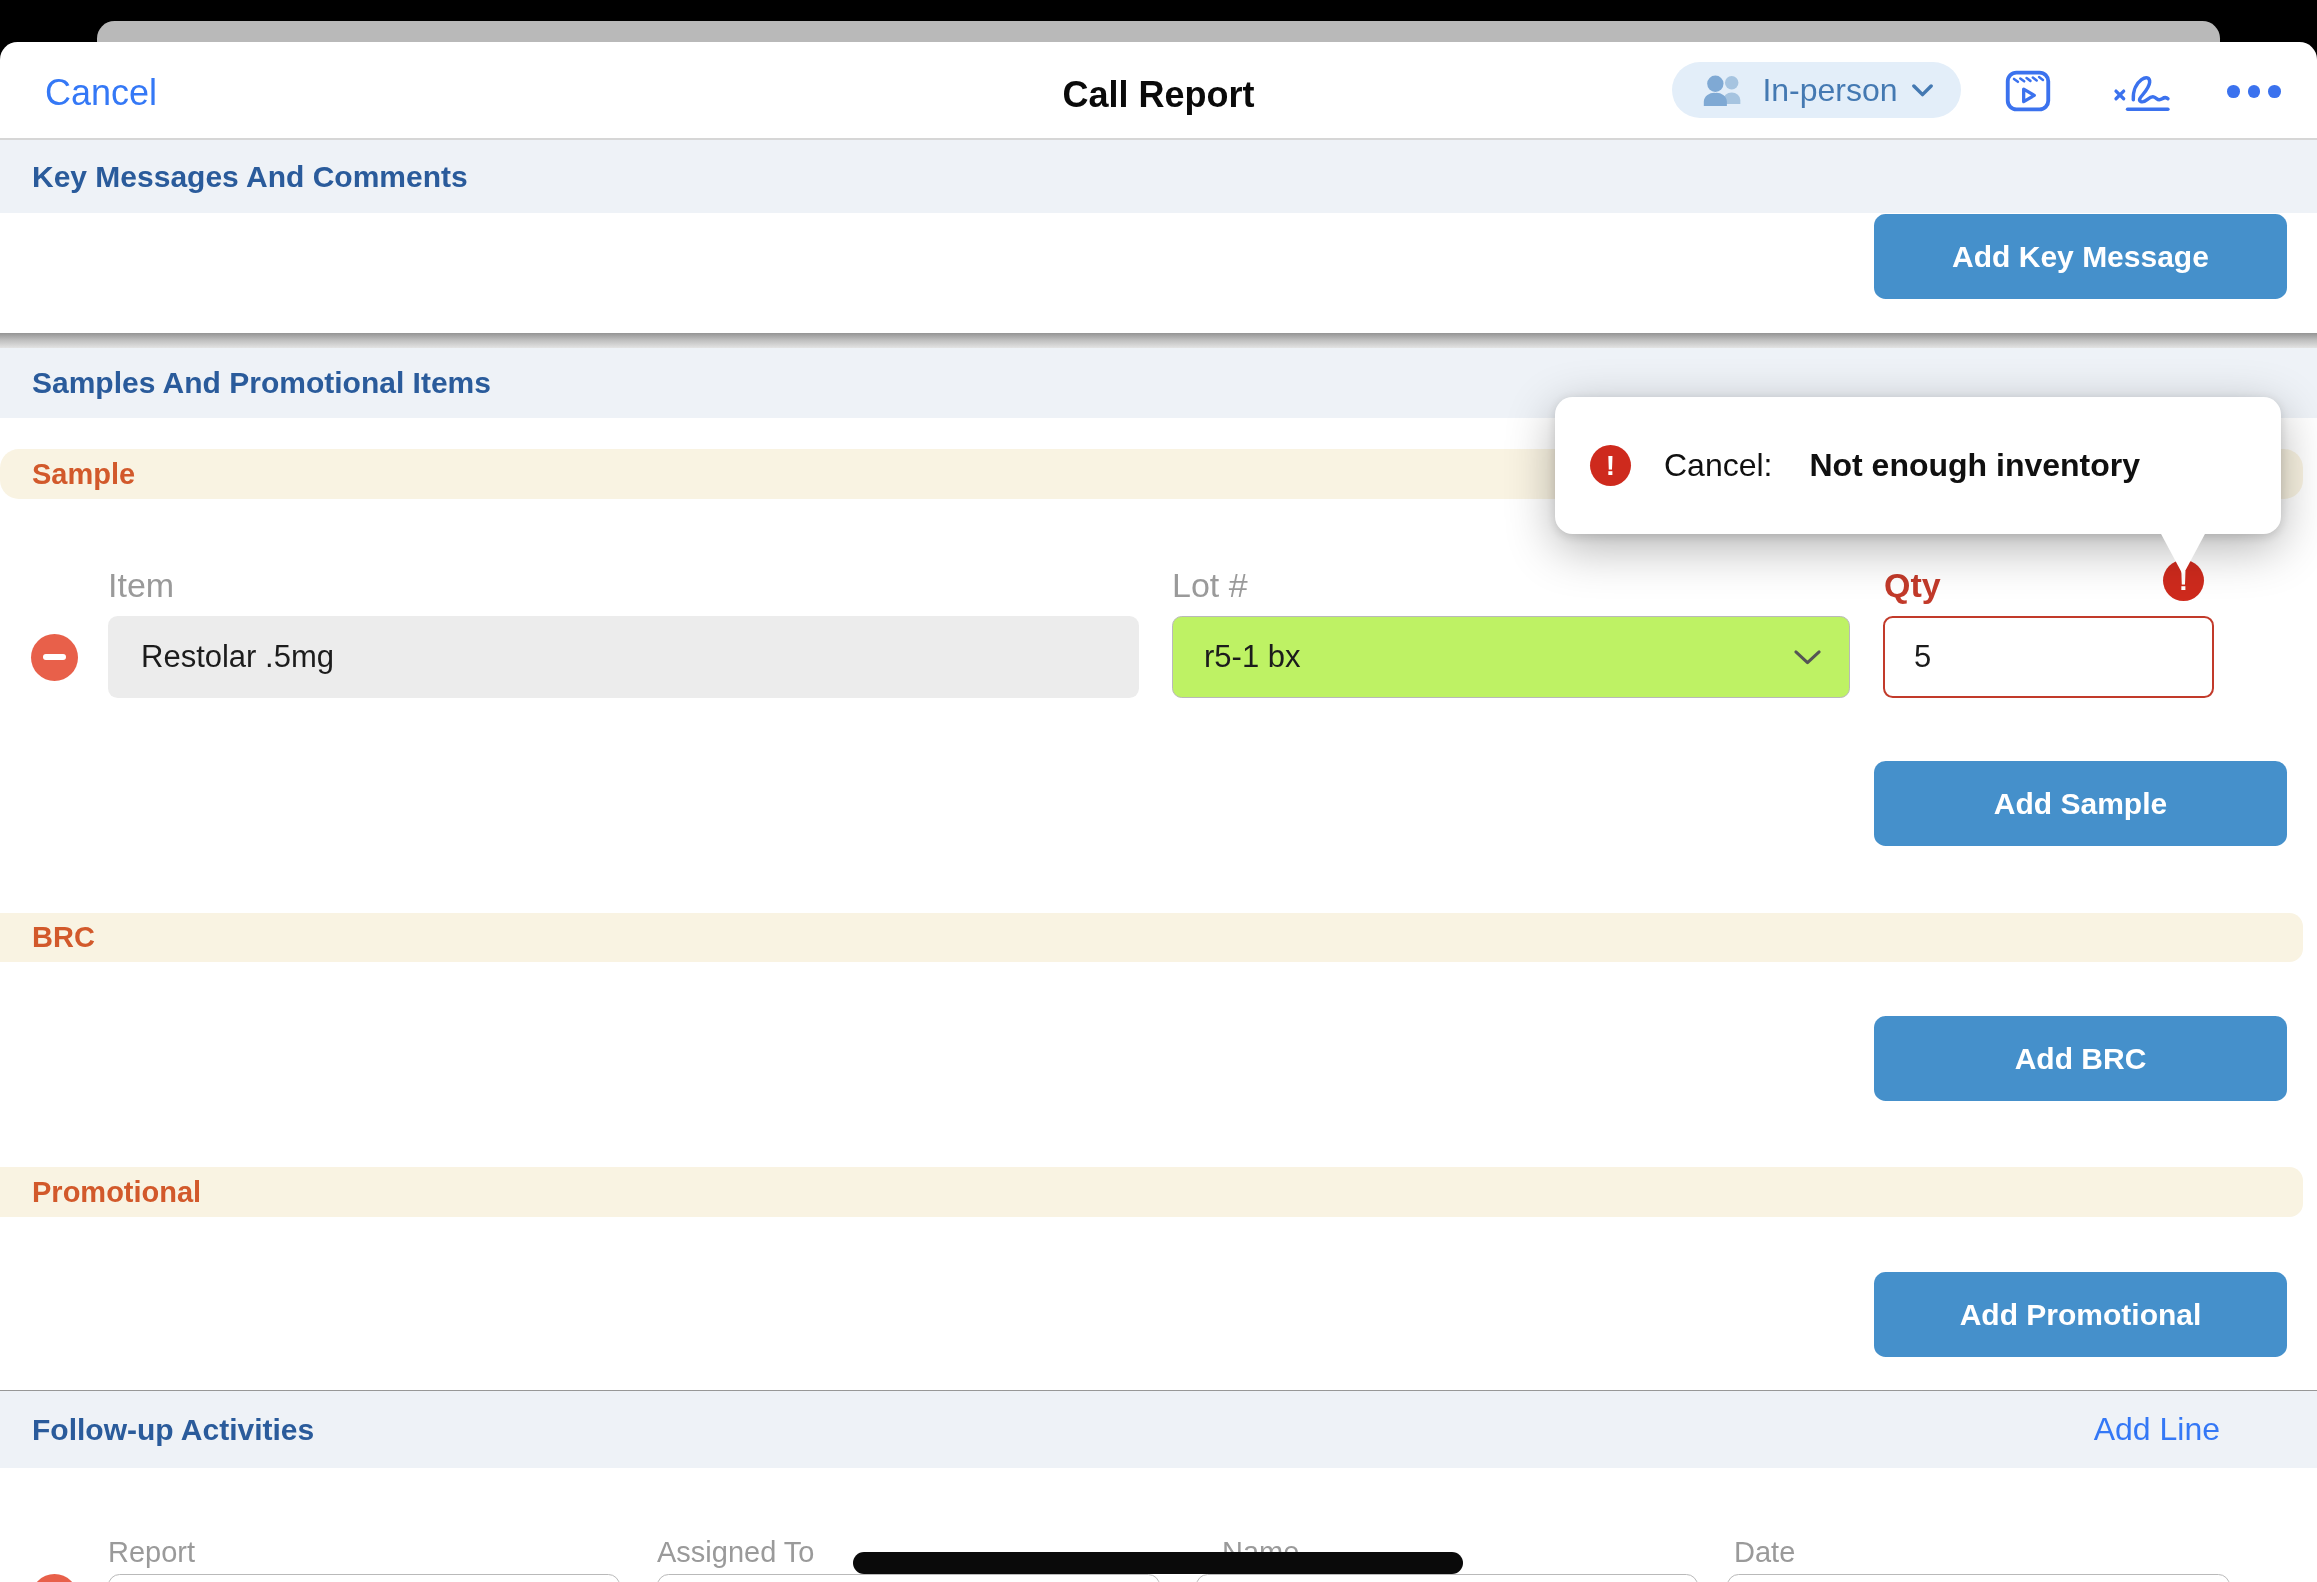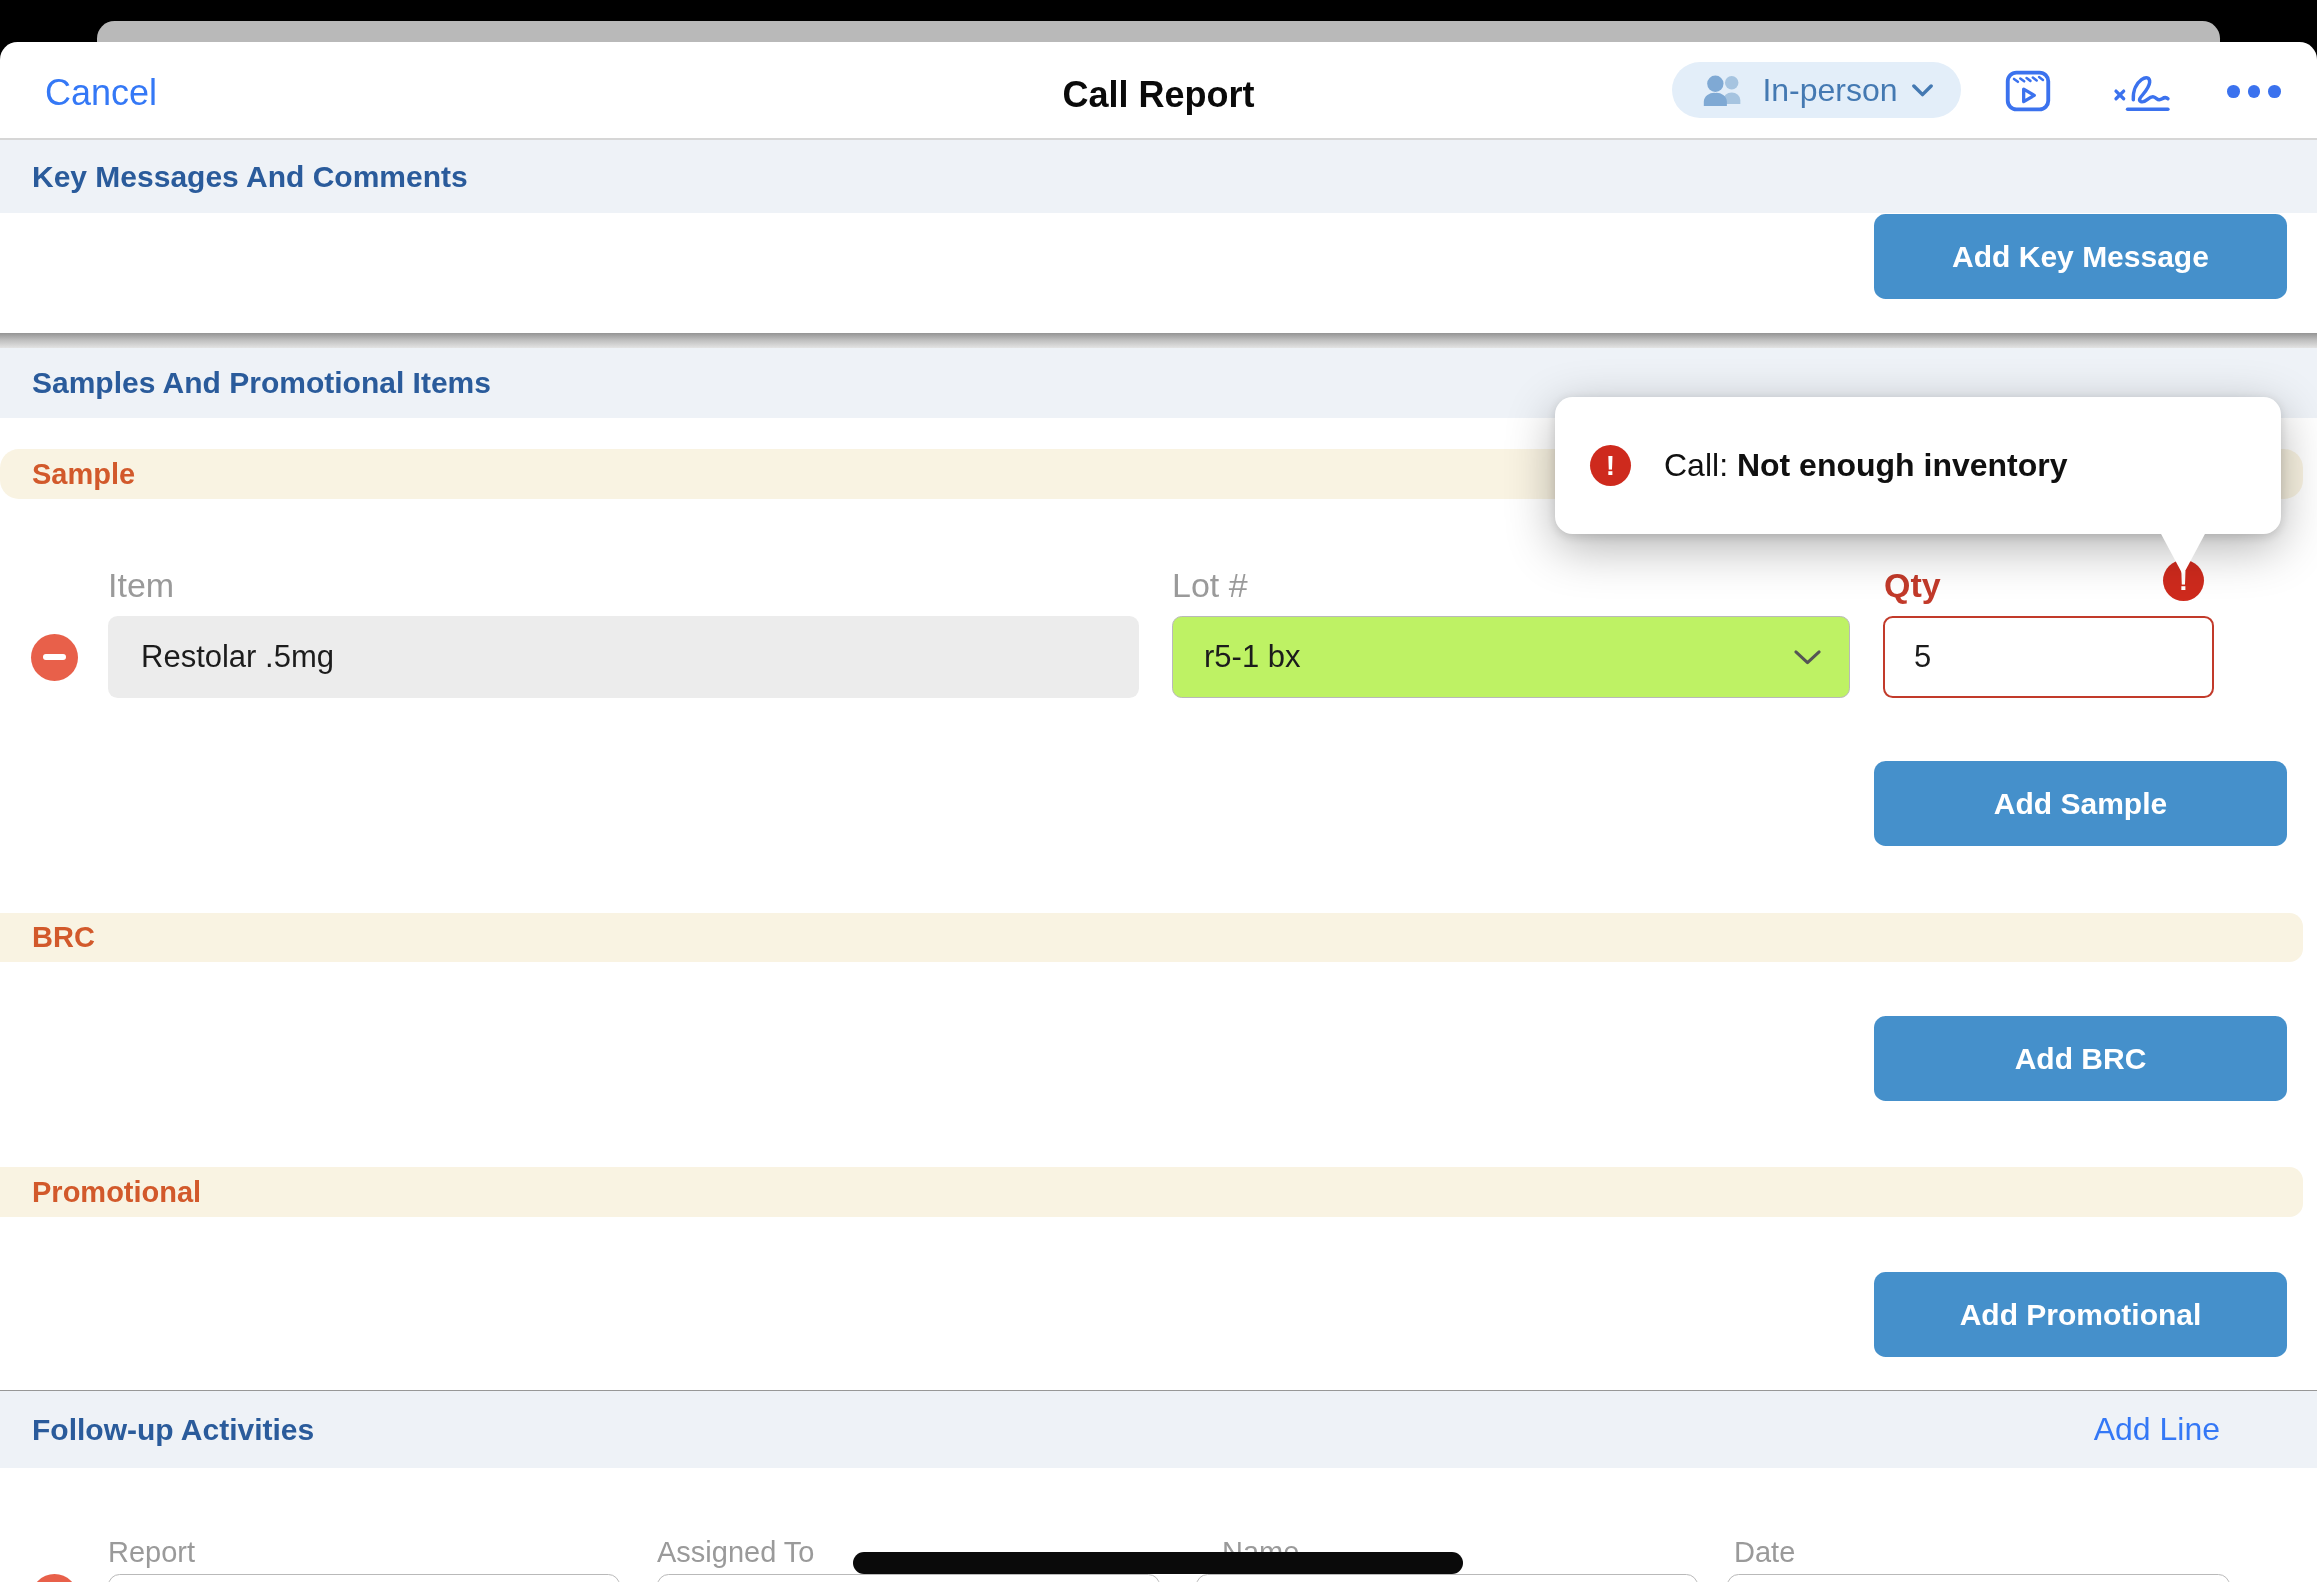--- a/index.html
+++ b/index.html
@@ -66,21 +66,21 @@
   .error-badge{left:2163px;top:560px;width:41px;height:41px;border-radius:50%;background:var(--error-red);
                color:#fff;font-size:28px;font-weight:700;display:flex;align-items:center;justify-content:center;z-index:5;cursor:pointer;}
 
   
   .tooltip{left:1555px;top:397px;width:726px;height:137px;background:#fff;border-radius:17.5px;
            box-shadow:0 13.6px 49px rgba(0,0,0,.30),0 2.9px 9.7px rgba(0,0,0,.12);
            display:flex;align-items:center;z-index:6;}
   .tooltip-icon{margin-left:35px;width:41px;height:41px;border-radius:50%;background:var(--error-red);
                 color:#fff;font-size:28px;font-weight:700;display:flex;align-items:center;justify-content:center;flex:none;}
   .tooltip-text{margin-left:33px;font-size:32px;color:#101010;white-space:nowrap;}
-  .tooltip-text .strong{font-weight:700;}
+  .tooltip-text .strong{font-weight:700;margin-left:28px;}
   .tooltip-tail{left:2160px;top:532px;width:0;height:0;border-left:23px solid transparent;
                 border-right:23px solid transparent;border-top:43px solid #fff;z-index:6;}
 
   
   .fu-label{top:1536px;font-size:29px;color:var(--label-gray);}
   .fu-0{left:108px;} .fu-1{left:657px;} .fu-2{left:1222px;} .fu-3{left:1734px;}
   .redaction-bar{left:853px;top:1552px;width:610px;height:22px;border-radius:11.6px;background:#0a0a0a;z-index:4;}
   .fu-input{top:1574px;height:70px;background:#fff;border:1.9px solid var(--border-gray);border-radius:11.6px;
             box-sizing:border-box;font-family:inherit;font-size:31px;padding-left:29px;}
   .fu-in-0{left:108px;width:512px;} .fu-in-1{left:657px;width:503px;}
@@ -202,18 +202,18 @@
   <div class="abs redaction-bar"></div>
 
   <div class="abs fu-minus"></div>
   <input class="abs fu-input fu-in-0" style="">
   <input class="abs fu-input fu-in-1" style="">
   <input class="abs fu-input fu-in-2" style="">
   <input class="abs fu-input fu-in-3" style="">
 
   <div class="abs tooltip">
     <span class="tooltip-icon">!</span>
-    <span class="tooltip-text"><span>Call: </span><span class="strong">Not enough inventory</span></span>
+    <span class="tooltip-text"><span>Cancel: </span><span class="strong">Not enough inventory</span></span>
   </div>
   <div class="abs tooltip-tail"></div>
 
 </div>
 
 
 </body></html>

